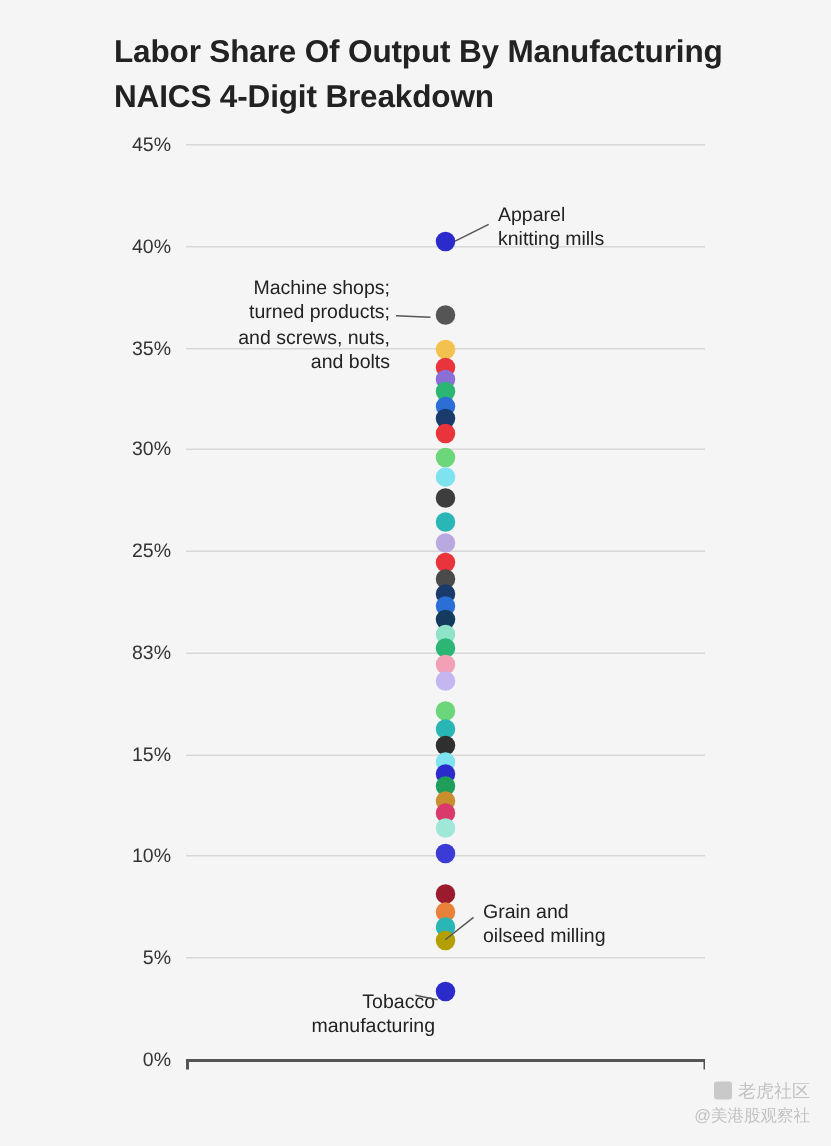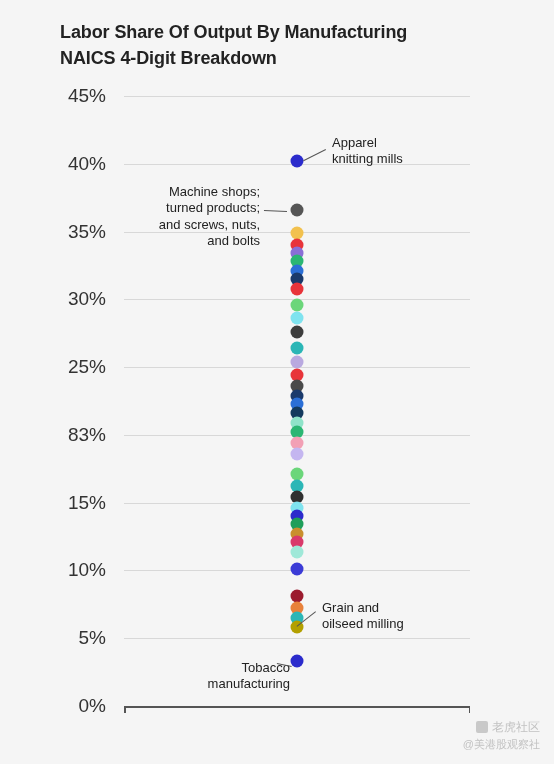--- a/index.html
+++ b/index.html
@@ -6,41 +6,41 @@
   body{
     width:554px;height:764px;
     background:#f5f5f5;
     font-family:"Liberation Sans", sans-serif;
     overflow:hidden;
   }
   #stage{position:relative;width:554px;height:764px;}
 
   .title{
     position:absolute;
-    left:60px; top:20px; width:440px;
-    font-size:18px; font-weight:bold; color:#222;
+    left:76px; top:20px; width:440px;
+    font-size:21px; font-weight:bold; color:#222;
     line-height:1.42;
     letter-spacing:-0.1px;
   }
 
   .plot{
     position:absolute;
     left:124px; top:96px;
     width:346px; height:610px;
   }
   .gridline{
     position:absolute; left:0; width:346px; height:1px;
     background:#d8d8d8;
   }
   .axis-label{
     position:absolute;
     right:100%;
-    margin-right:18px;
+    margin-right:10px;
     transform:translateY(-50%);
-    font-size:19px; color:#333; white-space:nowrap;
+    font-size:13px; color:#333; white-space:nowrap;
     font-weight:normal;
   }
   .baseline{
     position:absolute;left:0;top:610px;width:346px;height:1.5px;background:#555;
   }
   .tick-vert{
     position:absolute; left:0px; top:610px; width:1.5px; height:7px; background:#555;
   }
   .tick-vert.right{ left:344.5px; }
   .xlabel{

